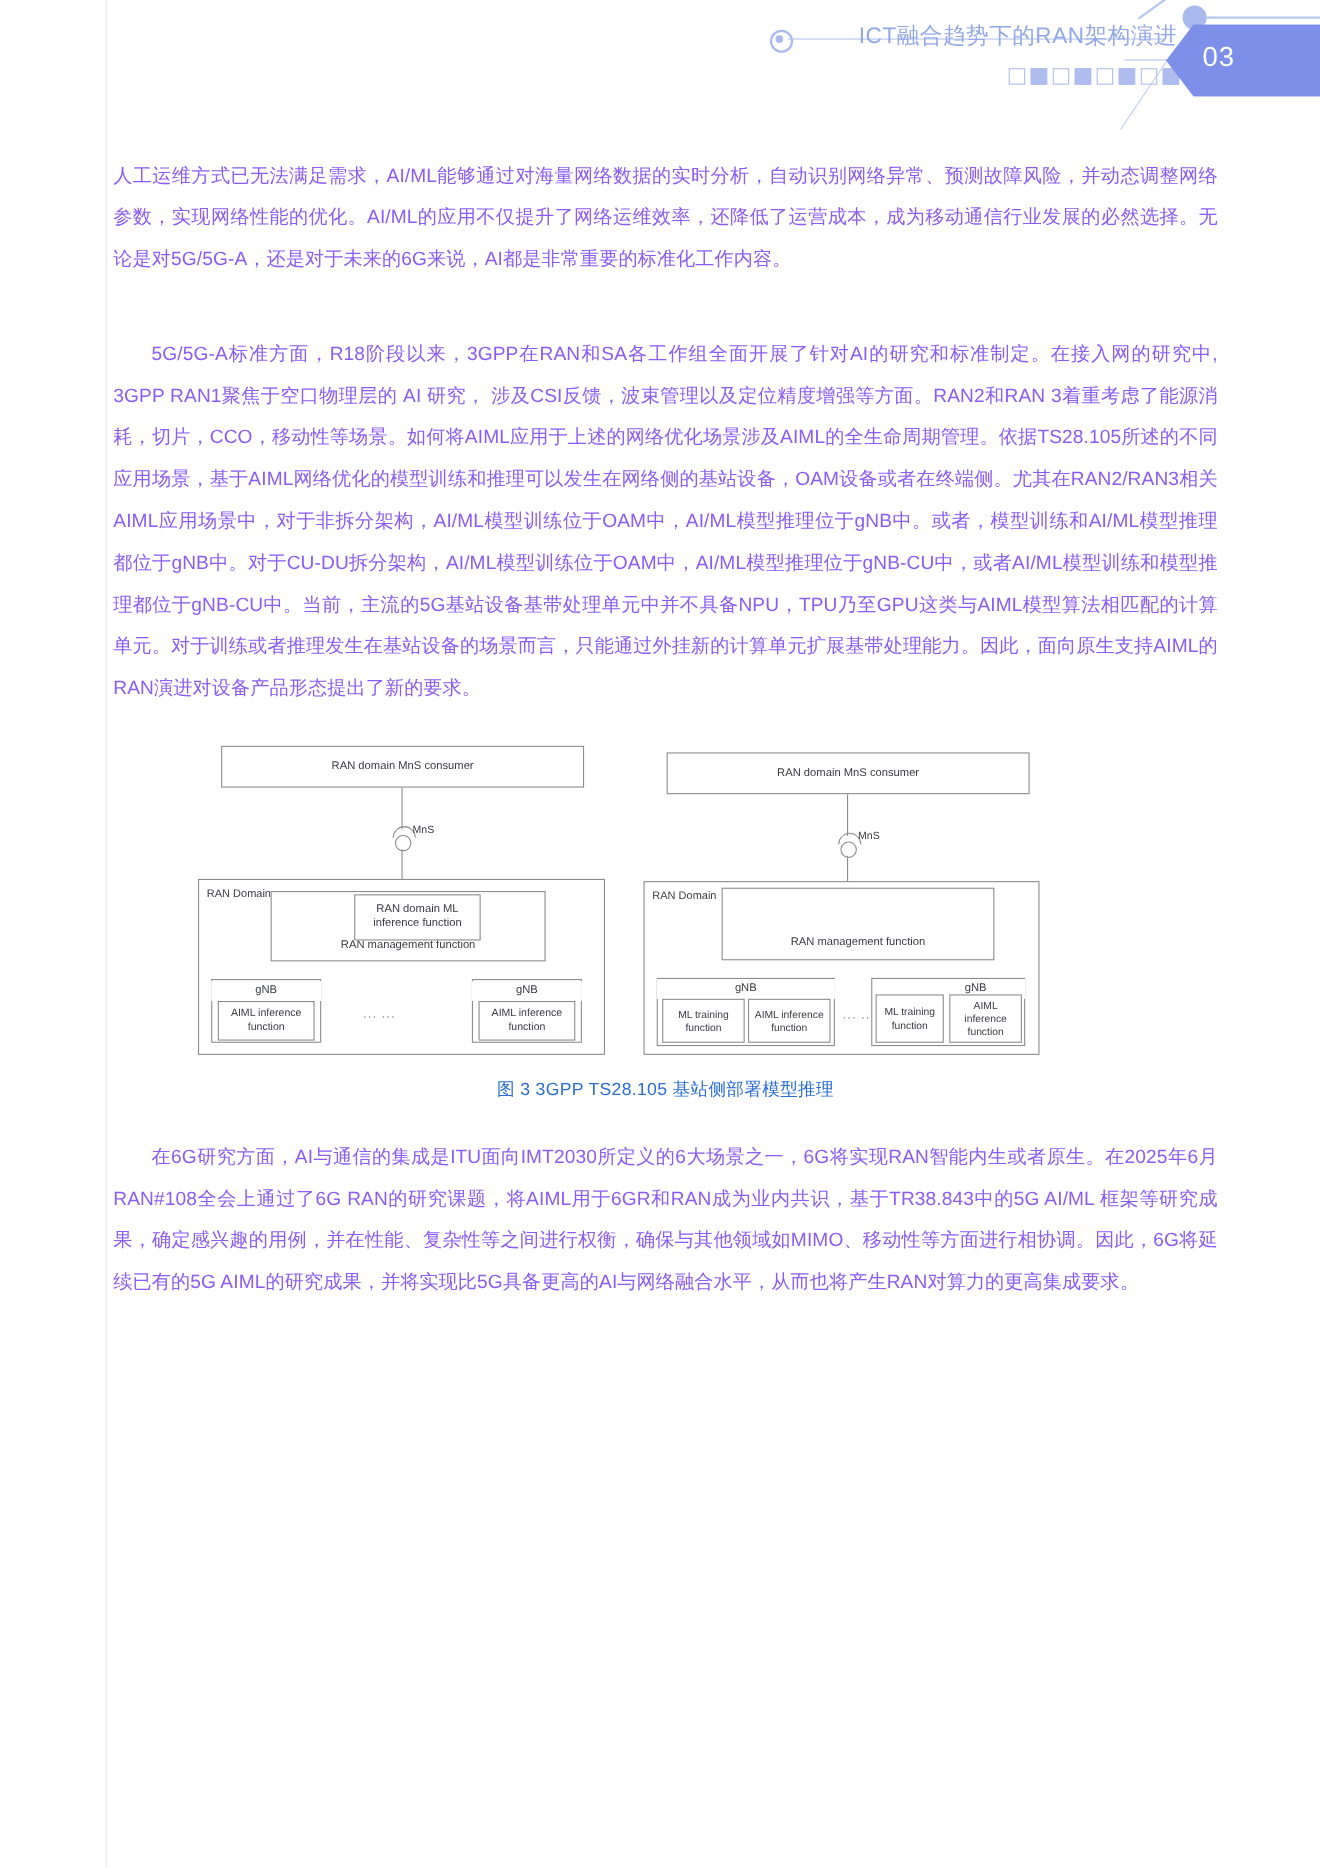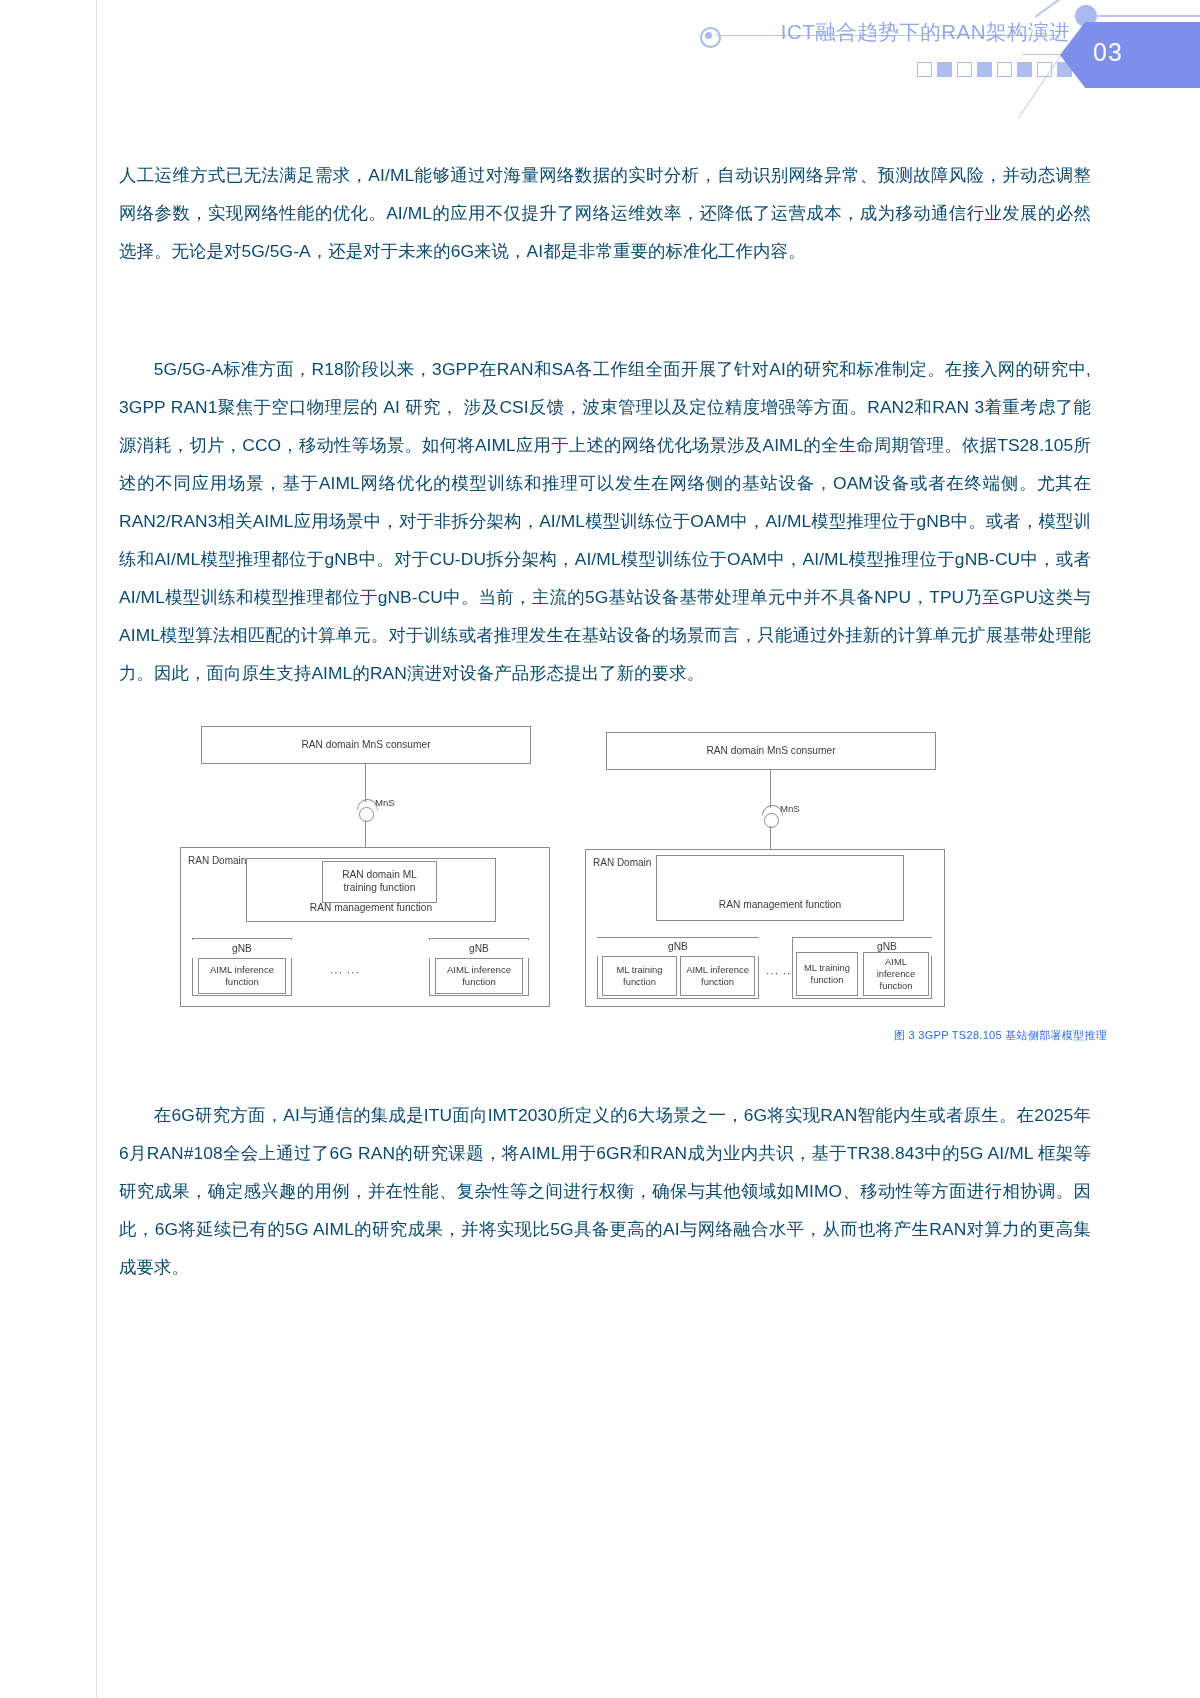--- a/index.html
+++ b/index.html
@@ -161,24 +161,24 @@
   }
 
   
   .content {
     position: absolute;
     left: 103px;
     top: 140px;
     width: 1004px;
   }
   p.body {
-    margin: 16px;
+    margin: 0;
     font-size: 17.4px;
     line-height: 38px;
-    color: #0c4a6e;
+    color: #8b5cf6;
     text-align: justify;
     text-justify: inter-ideograph;
     font-family: "Liberation Sans", sans-serif;
     letter-spacing: 0.1px;
   }
   p.indent { text-indent: 2em; }
   .gap-a { height: 48px; }
   .gap-b { height: 28px; }
 
   
@@ -254,22 +254,22 @@
     color: #3a3a46;
     letter-spacing: 1px;
     white-space: nowrap;
   }
 
   .fig-caption {
     position: absolute;
     top: 306px;
     left: 0;
     width: 1004px;
-    text-align: right;
-    font-size: 11px;
+    text-align: center;
+    font-size: 16px;
     color: #2a6ed6;
     letter-spacing: 0.3px;
   }
 </style>
 </head>
 <body>
 
 <div class="page">
 
   <div class="page-left-rule"></div>
@@ -315,21 +315,21 @@
         <div class="mns-arc" style="left:181.5px; top:77px;"></div>
         <div class="mns-circle" style="left:184px; top:85px;"></div>
         <div class="mns-label" style="left:200px; top:75px;">MnS</div>
         <div class="vline" style="left:190px; top:98px; height:42px;"></div>
 
         <div class="dbox" style="left:5px; top:125px; width:370px; height:160px; display:block;"></div>
         <div class="domain-label" style="left:12px; top:133px;">RAN Domain</div>
 
         <div class="dbox" style="left:71px; top:136px; width:250px; height:64px; align-items:flex-end; padding-bottom:6px; font-size:10.2px;">RAN management function</div>
 
-        <div class="dbox" style="left:147px; top:139px; width:115px; height:42px; font-size:10.2px; padding:0 4px;">RAN domain ML training function</div>
+        <div class="dbox" style="left:147px; top:139px; width:115px; height:42px; font-size:10.2px; padding:0 4px;">RAN domain ML inference function</div>
 
         <div class="dbox" style="left:17px; top:216px; width:100px; height:58px; display:block;"></div>
         <div class="dbox" style="left:17px; top:218px; width:100px; height:18px; border:0; font-size:10.2px;">gNB</div>
         <div class="dbox" style="left:23px; top:236px; width:88px; height:36px; font-size:9.6px; padding:0 3px;">AIML inference function</div>
 
         <div class="ellipsis" style="left:155px; top:245px;">··· ···</div>
 
         <div class="dbox" style="left:254px; top:216px; width:100px; height:58px; display:block;"></div>
         <div class="dbox" style="left:254px; top:218px; width:100px; height:18px; border:0; font-size:10.2px;">gNB</div>
         <div class="dbox" style="left:260px; top:236px; width:88px; height:36px; font-size:9.6px; padding:0 3px;">AIML inference function</div>

